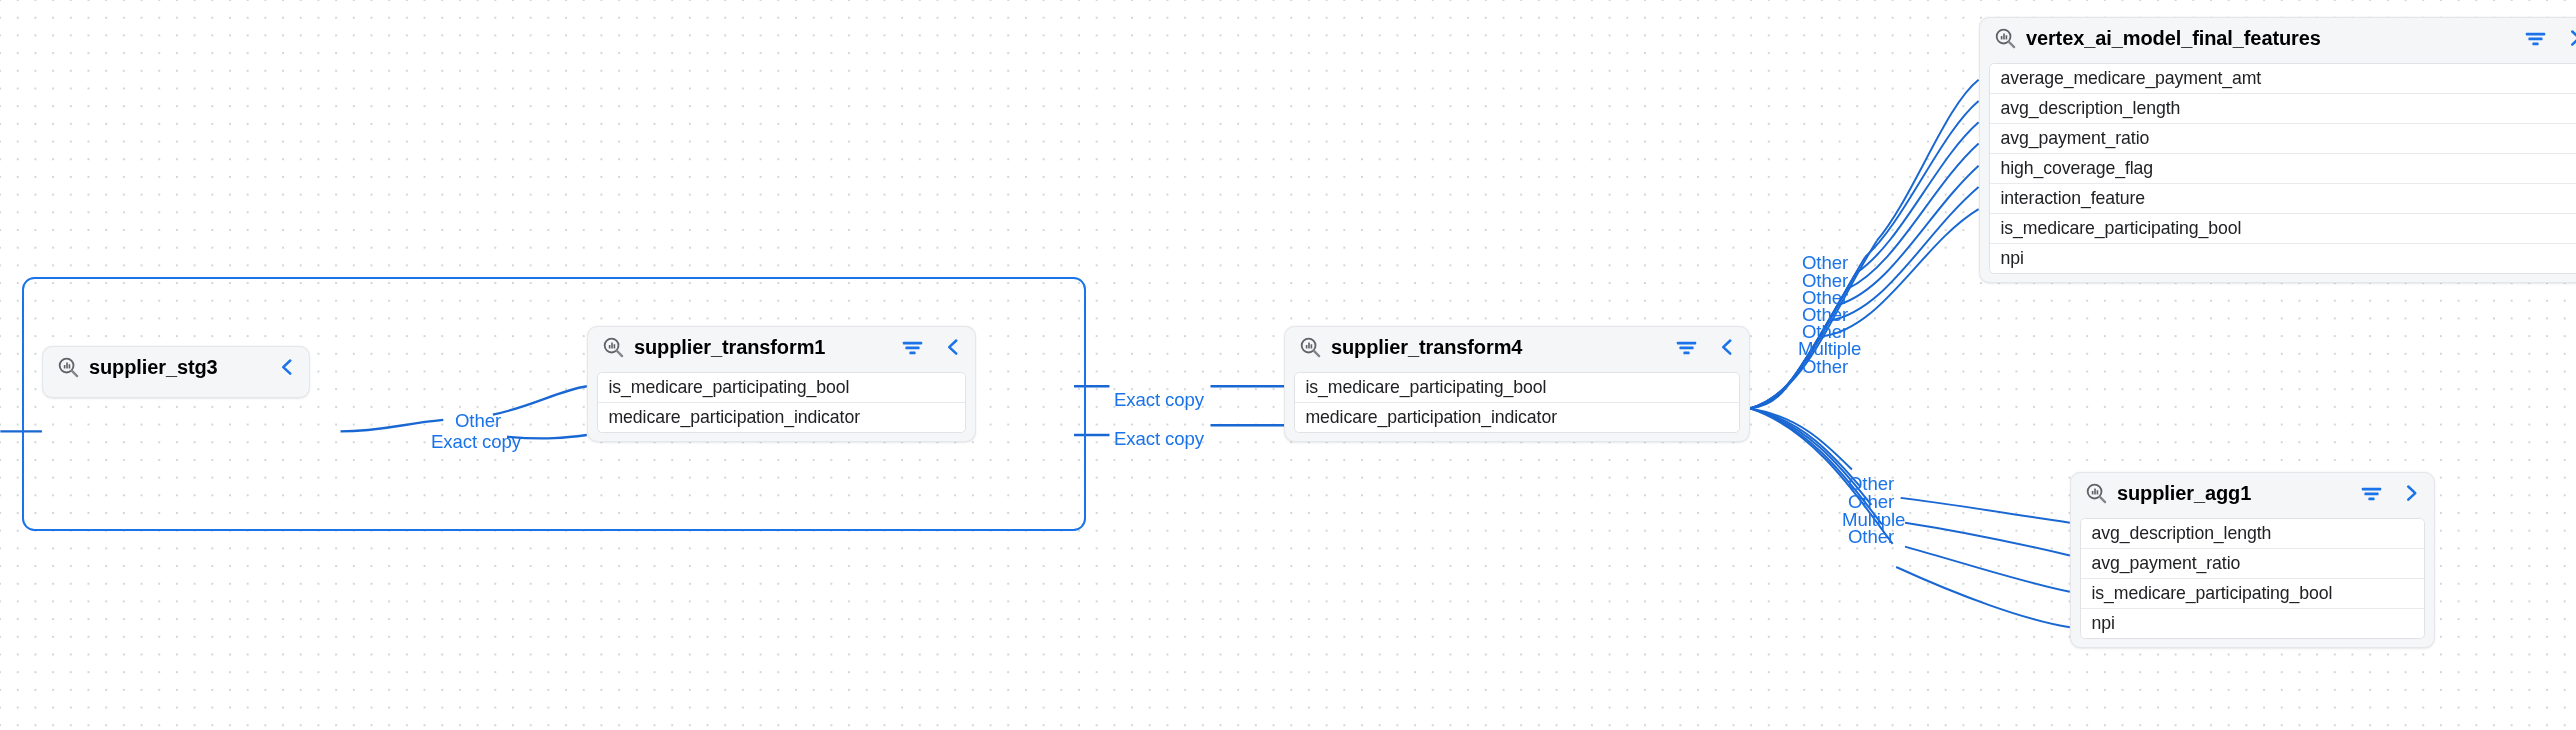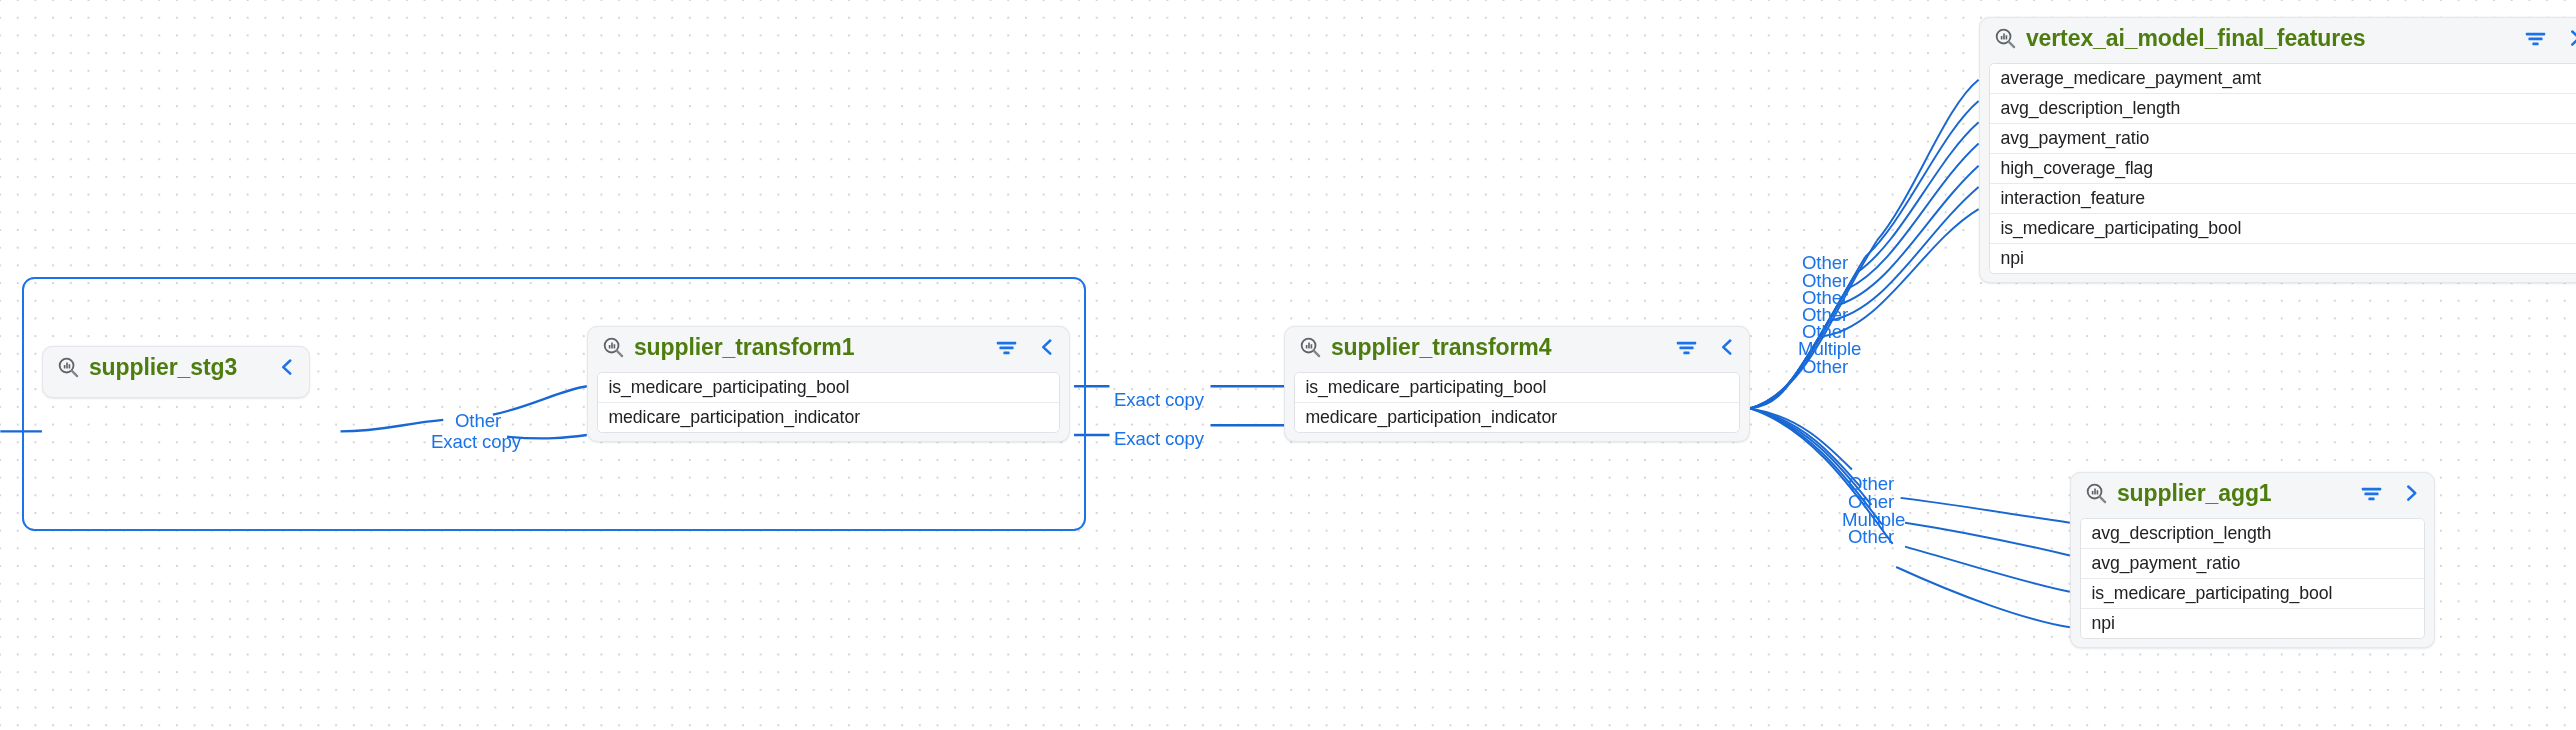--- a/index.html
+++ b/index.html
@@ -70,23 +70,23 @@
     box-shadow: 0 0.9px 1.8px rgba(60,64,67,.12);
   }
   .node-header {
     display: flex;
     align-items: center;
     height: 41px;
     padding: 0 12.4px 0 14px;
     gap: 8.9px;
   }
   .node-title {
-    font-size: 23px;
+    font-size: 20px;
     font-weight: 700;
-    color: #4d7c0f;
+    color: #000000;
     white-space: nowrap;
     letter-spacing: -0.1px;
     flex: 1 1 auto;
   }
   .hdr-icon {
     flex: 0 0 auto;
     display: inline-flex;
     align-items: center;
     justify-content: center;
   }
@@ -171,21 +171,21 @@
   </svg>
           </span>
           <span class="node-title">supplier_stg3</span>
           <span class="hdr-icon">
             <svg width="19.5" height="21" viewBox="0 0 22 24" aria-hidden="true">
     <path d="M 15 4 L 7 11.5 L 15 19" fill="none" stroke="#1a73e8" stroke-width="2.9" stroke-linecap="round" stroke-linejoin="round"></path>
   </svg>
           </span>
         </div>
       </div>
-      <div class="node" style="left: 587px; top: 326px; width: 483px;">
+      <div class="node" style="left: 587px; top: 326px; width: 389px;">
         <div class="node-header">
           <span class="hdr-icon">
             <svg width="23" height="23" viewBox="0 0 24 24" aria-hidden="true">
     <circle cx="10" cy="10" r="7.2" fill="none" stroke="#5f6368" stroke-width="1.9"></circle>
     <rect x="7.1" y="9.4" width="1.7" height="3.6" fill="#5f6368"></rect>
     <rect x="9.6" y="6.8" width="1.7" height="6.2" fill="#5f6368"></rect>
     <rect x="12.1" y="8.6" width="1.7" height="4.4" fill="#5f6368"></rect>
     <line x1="15.3" y1="15.3" x2="21" y2="21" stroke="#80868b" stroke-width="2.4" stroke-linecap="round"></line>
   </svg>
           </span>

